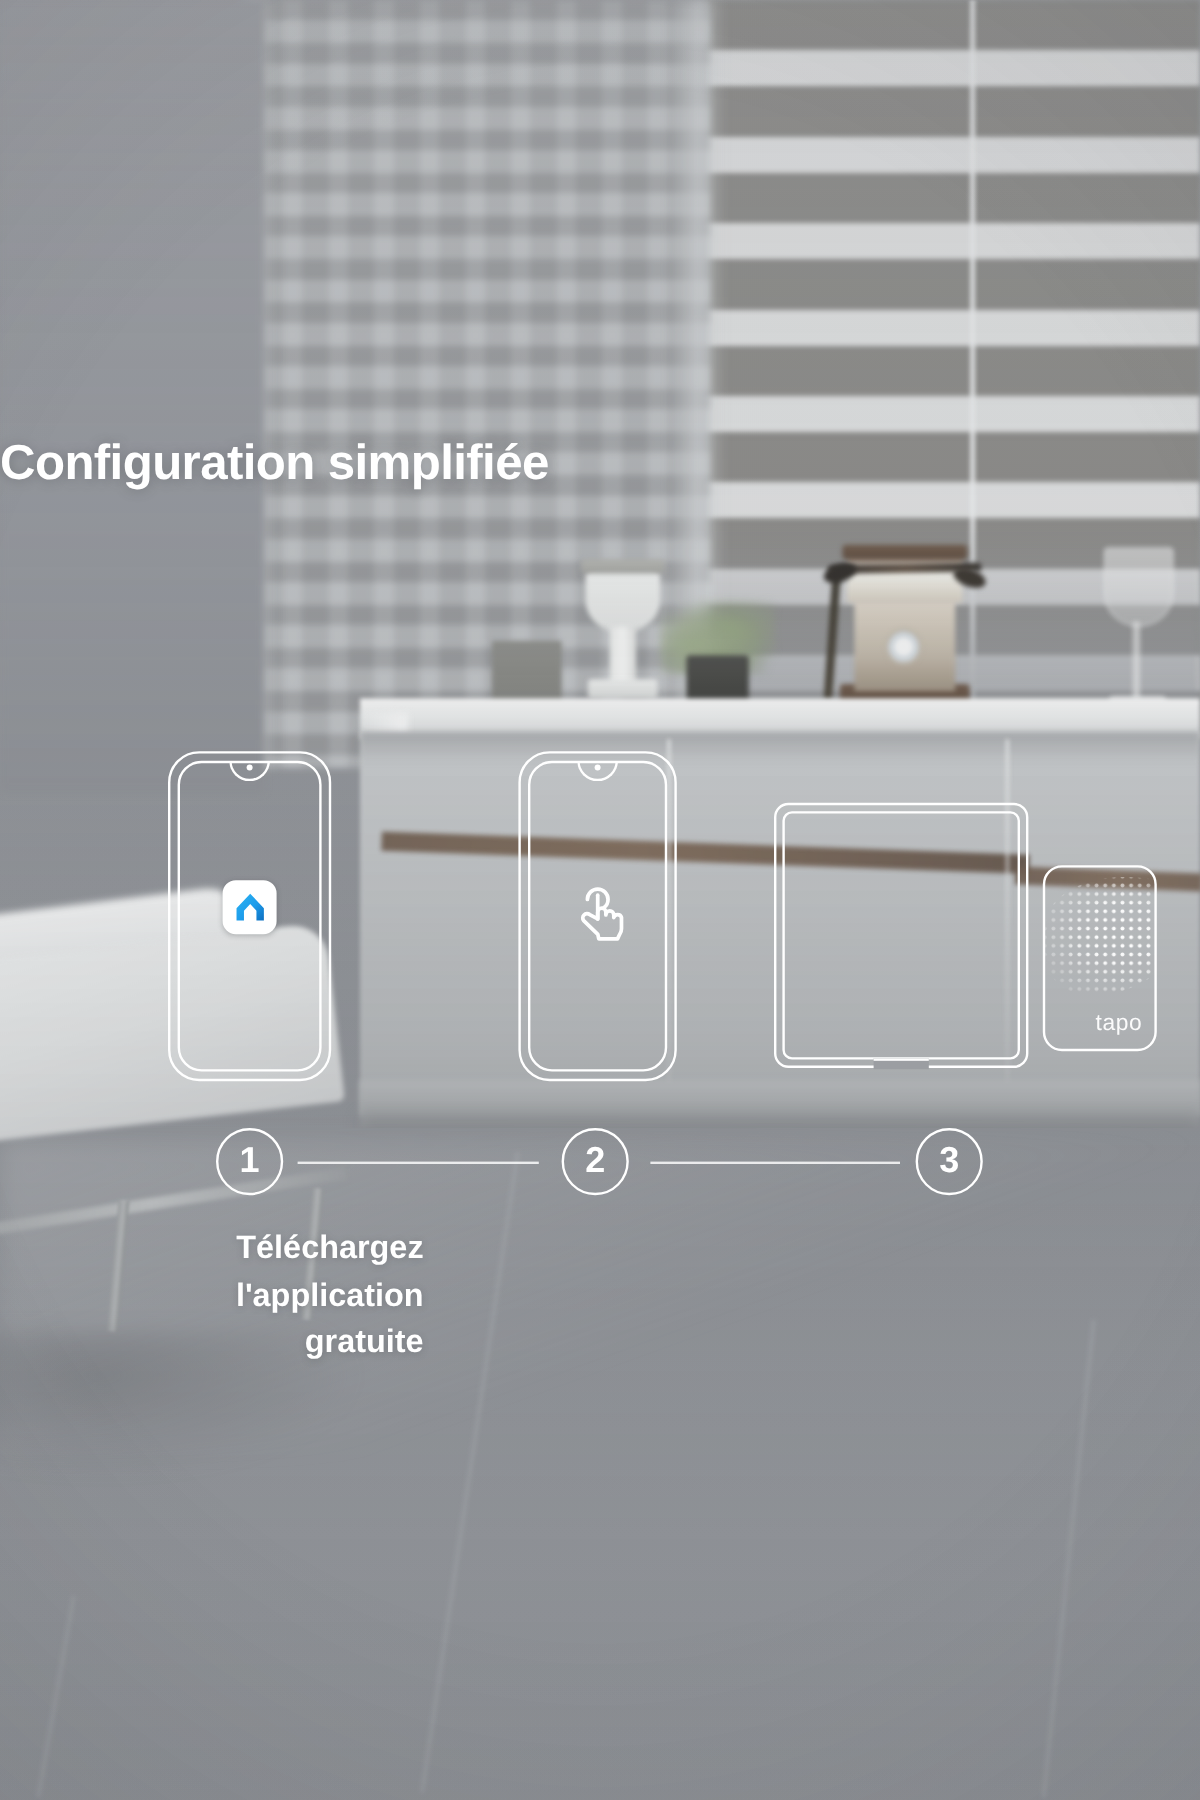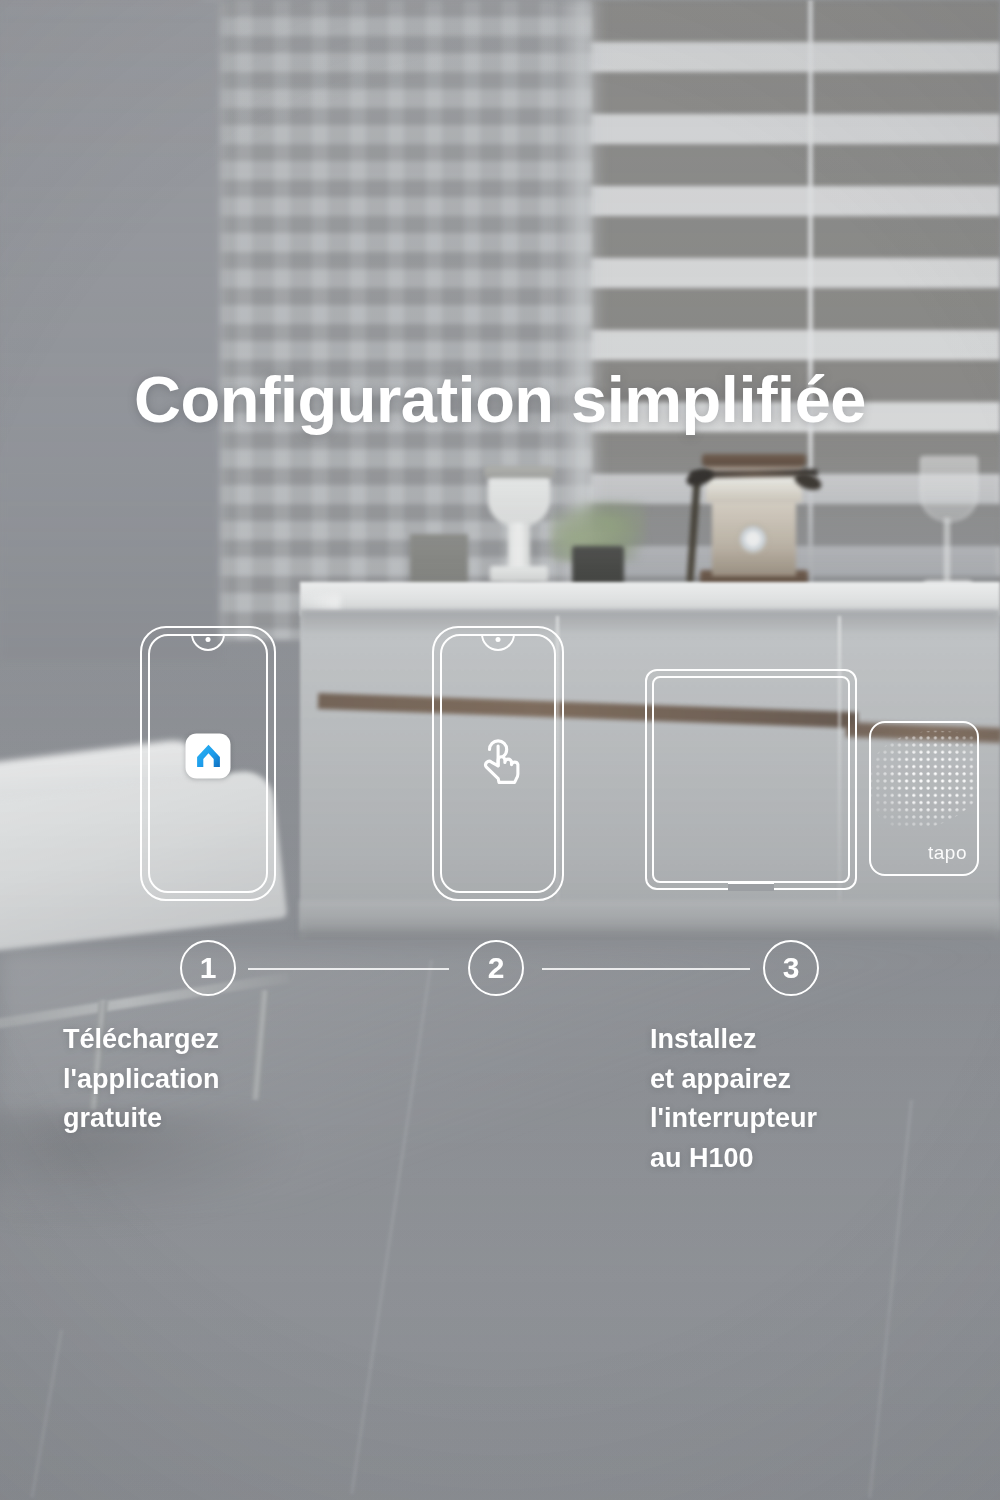--- a/index.html
+++ b/index.html
@@ -277,23 +277,22 @@
   .bg-vignette {
     position:absolute; inset:0;
     background:radial-gradient(ellipse 120% 95% at 50% 48%, rgba(0,0,0,0) 45%, rgba(60,62,66,.18) 100%);
   }
 
   
   .content { position:absolute; inset:0; }
 
   .headline {
     position:absolute; left:0; top:362px; width:1000px;
-    text-align:center;
     color:#ffffff;
-    font-size:65px;
+    font-size:41px;
     font-weight:bold;
     letter-spacing:-.5px;
     text-shadow:0 1px 10px rgba(70,72,76,.35);
   }
 
   
   .devices { position:absolute; left:0; top:620px; width:1000px; height:300px; }
 
   
   .phone {
@@ -358,21 +357,21 @@
   }
   .hub-tab {
     position:absolute; bottom:-3px; left:50%; transform:translateX(-50%);
     width:46px; height:9px;
     background:#9b9ea2;
     border-top:2px solid #ffffff;
   }
 
   
   #switch {
-    position:absolute; left:869px; top:101px; width:110px; height:155px;
+    position:absolute; left:869px; top:101px; width:95px; height:155px;
     border:2px solid #ffffff;
     border-radius:16px;
     overflow:hidden;
   }
   .switch-dots {
     position:absolute; left:-4px; top:4px; width:128px; height:112px;
   }
   .switch-label {
     position:absolute; right:10px; bottom:10px;
     color:#ffffff;
@@ -406,21 +405,21 @@
   #conn1 { left:248px; width:201px; }
   #conn2 { left:542px; width:208px; }
 
   
   .caption {
     position:absolute;
     color:#ffffff;
     font-size:27px;
     font-weight:bold;
     line-height:1.47;
-    text-align:left;
+    text-align:right;
     text-shadow:0 1px 6px rgba(70,72,76,.28);
     white-space:pre-line;
   }
   #cap1 { left:63px;  top:1020px; width:290px; }
   #cap2 { left:352px; top:1020px; width:290px; }
   #cap3 { left:650px; top:1020px; width:290px; }
 </style>
 </head>
 <body>
 
@@ -563,19 +562,15 @@
       <div class="step-circle" id="step1">1</div>
       <div class="connector" id="conn1"></div>
       <div class="step-circle" id="step2">2</div>
       <div class="connector" id="conn2"></div>
       <div class="step-circle" id="step3">3</div>
     </div>
 
     <div class="caption" id="cap1">Téléchargez
 l'application
 gratuite</div>
-    <div class="caption" id="cap3">Installez
-et appairez
-l'interrupteur
-au H100</div>
 
   </div>
 </div>
 
 </body></html>

